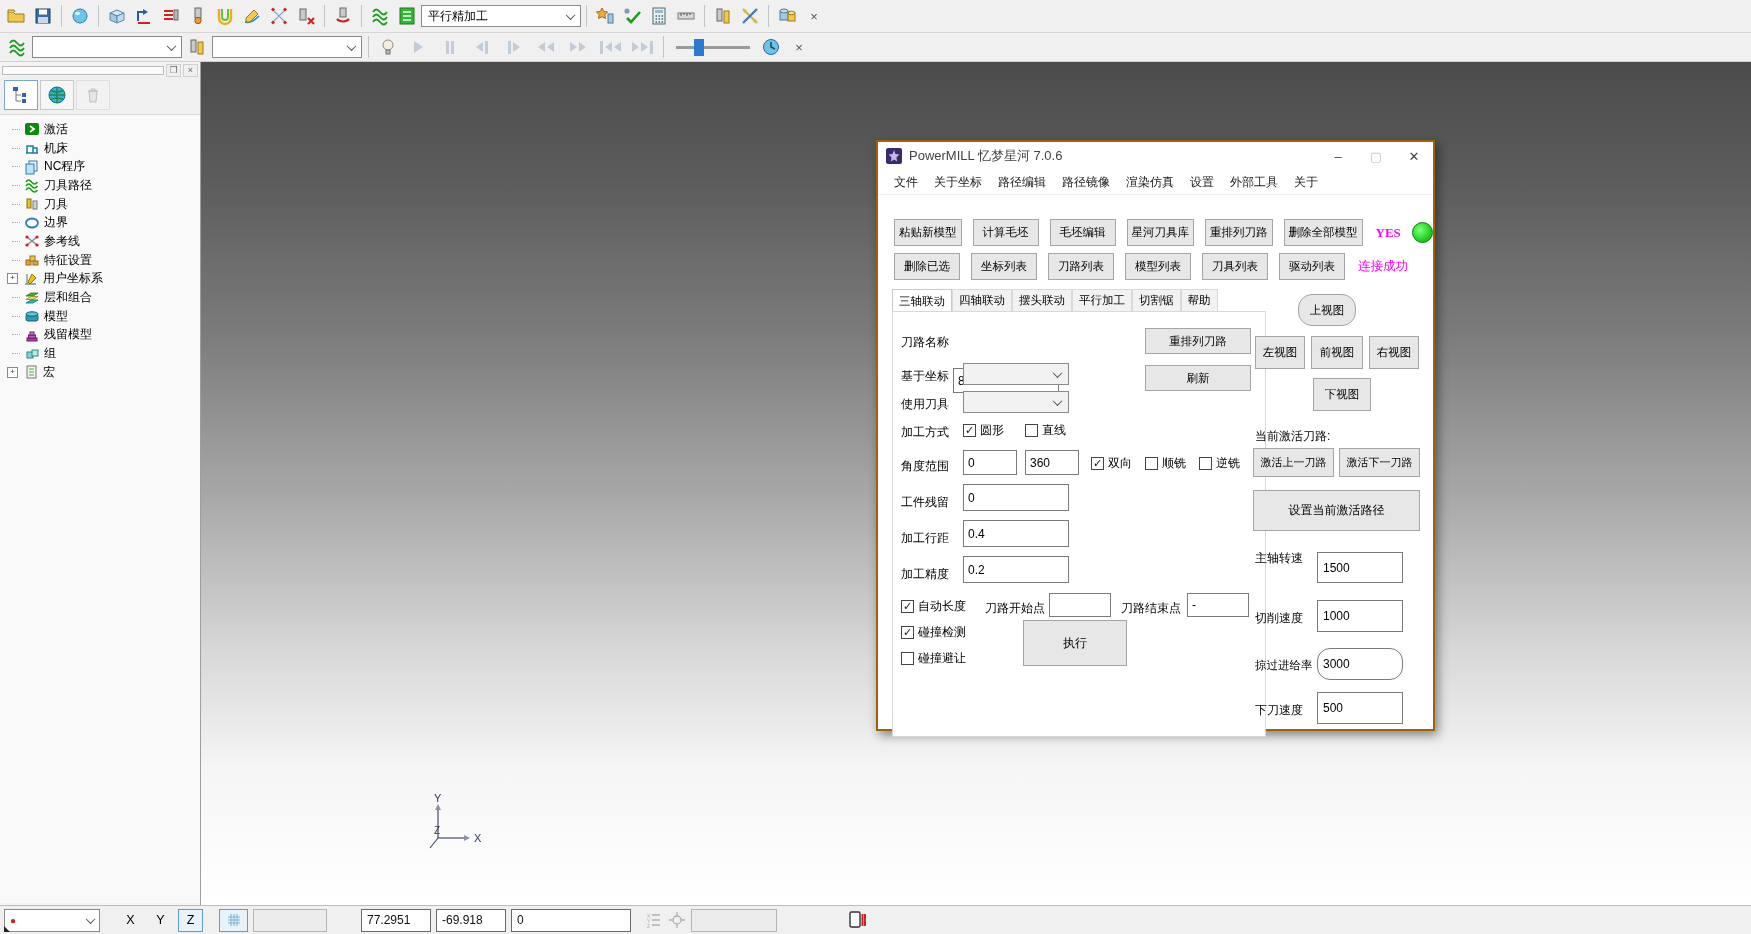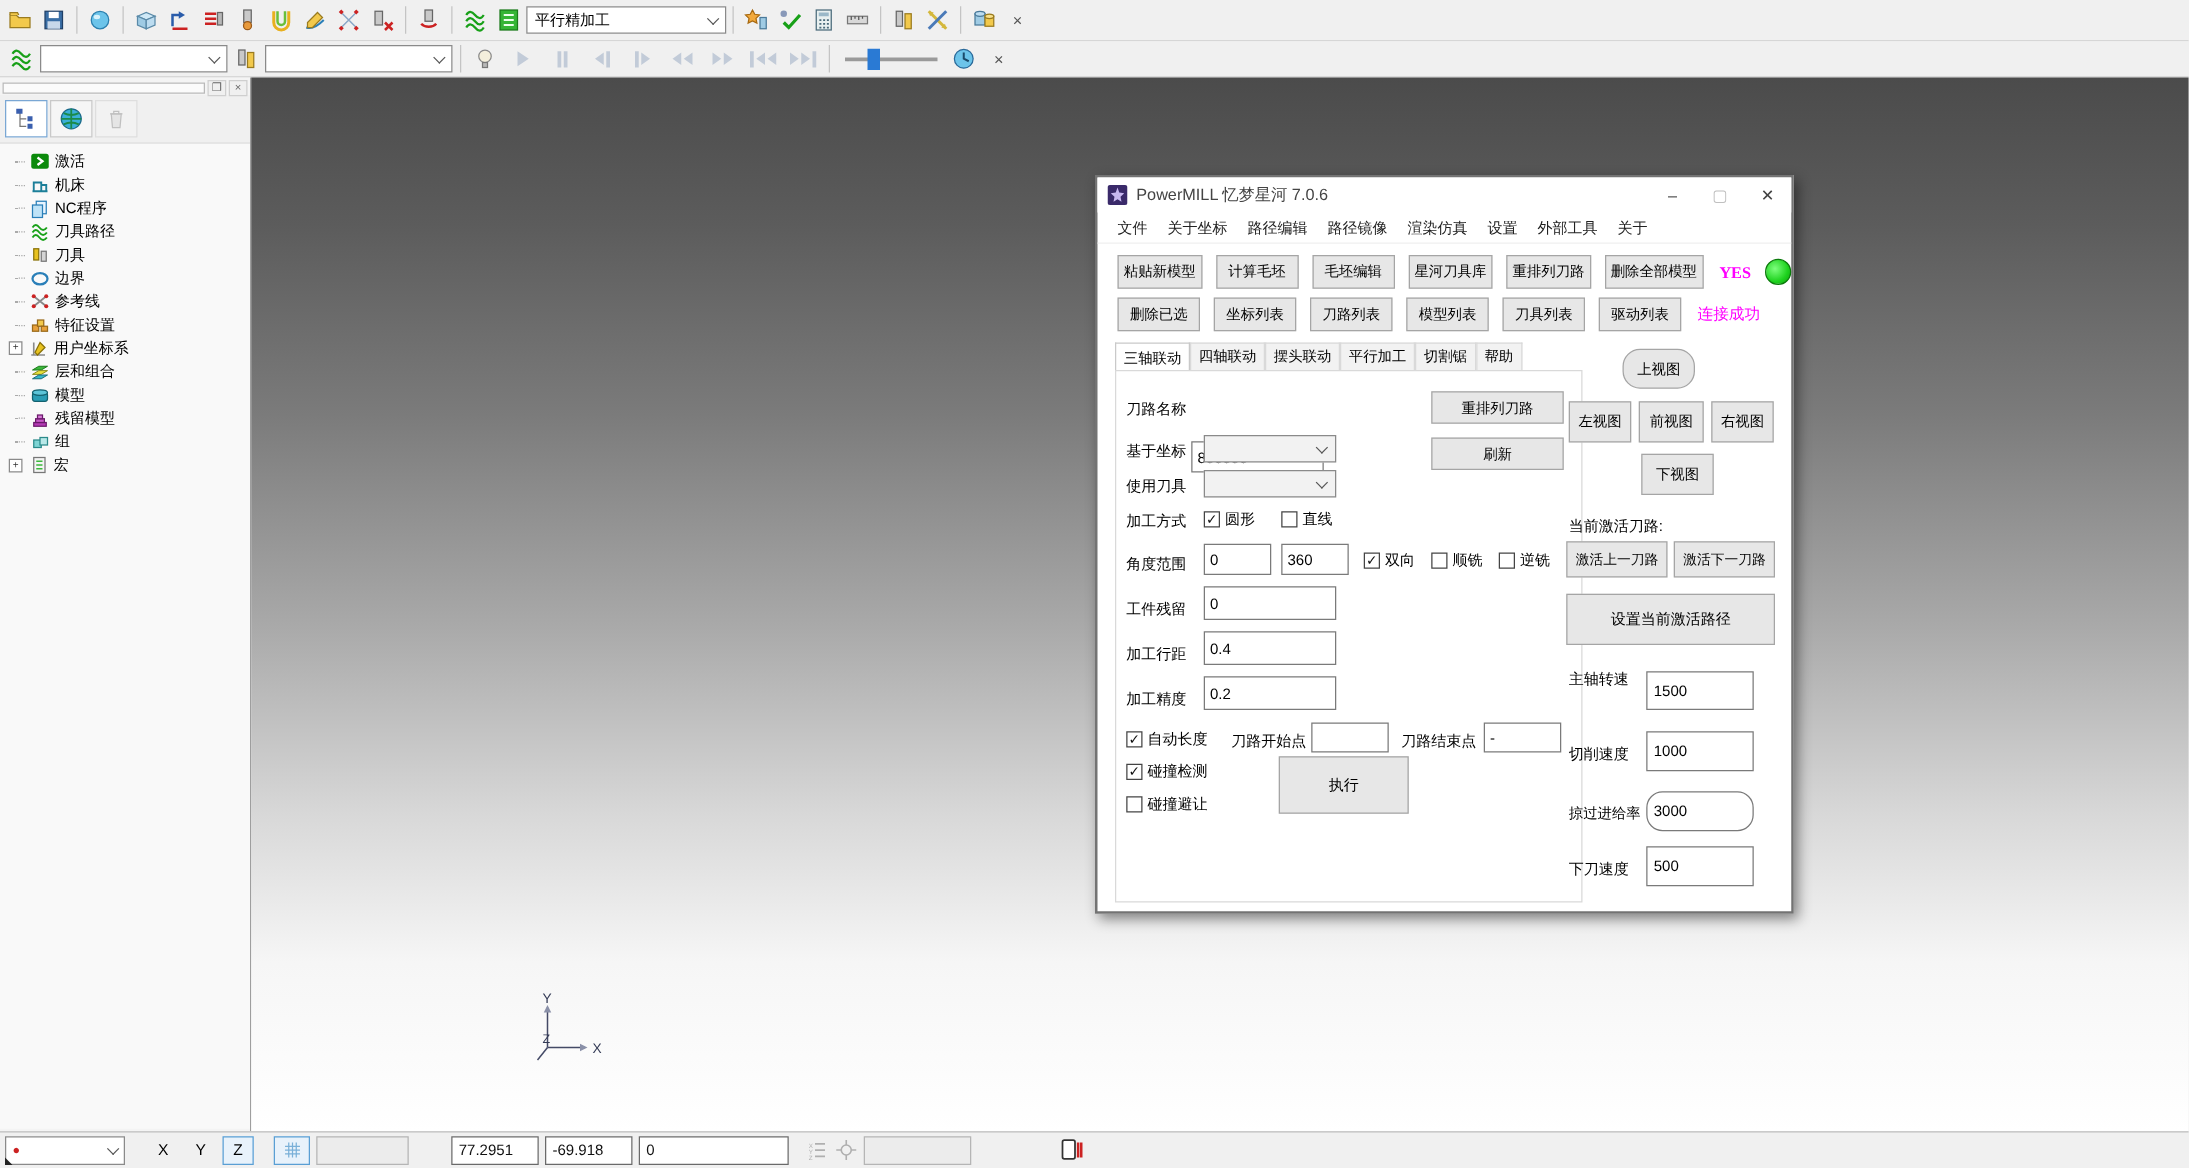--- a/index.html
+++ b/index.html
@@ -46,21 +46,21 @@
   .trow .guide{width:8px;border-top:1px dotted #aaa;flex:none;}
   .exp{width:9px;height:9px;border:1px solid #8a8a8a;background:#fff;font-size:8px;line-height:7px;
     text-align:center;color:#333;flex:none;margin-left:-5px;margin-right:1px;}
   .i16{width:16px;height:16px;flex:none;display:block;}
   .tlabel{font-size:12px;color:#000;white-space:nowrap;}
   
   #canvas{left:201px;top:62px;width:1550px;height:843px;
     background:linear-gradient(180deg,#4b4b4b 0%,#5c5c5c 14%,#7b7b7b 32%,#a9a9a9 52%,#d8d8d8 70%,#f6f6f6 84%,#ffffff 100%);}
   #axis-triad{left:225px;bottom:45px;width:70px;height:70px;}
   
-  #dialog{left:876px;top:140px;width:559px;height:591px;background:#fff;border:2px solid #737373;
+  #dialog{left:876px;top:140px;width:559px;height:591px;background:#fff;border:2px solid #a16207;
     box-shadow:3px 4px 10px rgba(0,0,0,.45);box-sizing:border-box;}
   #dlg-titlebar{height:28px;display:flex;align-items:center;padding-left:8px;background:#fff;}
   #dlg-title{font-size:13px;color:#444;margin-left:7px;flex:1;white-space:nowrap;}
   .wbtn{width:38px;height:28px;display:flex;align-items:center;justify-content:center;font-size:13px;color:#444;}
   .wbtn.dim{color:#c0c0c0;}
   #dlg-menubar{height:24px;display:flex;align-items:center;padding-left:8px;border-bottom:1px solid #f0f0f0;}
   .mitem{padding:0 8px;font-size:12px;color:#222;height:100%;display:flex;align-items:center;}
   .dbtn{background:#e7e7e7;border:1px solid #a5a5a5;display:flex;align-items:center;justify-content:center;
     font-size:11.5px;color:#000;box-sizing:border-box;white-space:nowrap;}
   .btnrow{display:flex;align-items:center;gap:11px;padding:0 0 0 16px;}
@@ -505,21 +505,21 @@
     <span class="mitem">文件</span>
     <span class="mitem">关于坐标</span>
     <span class="mitem">路径编辑</span>
     <span class="mitem">路径镜像</span>
     <span class="mitem">渲染仿真</span>
     <span class="mitem">设置</span>
     <span class="mitem">外部工具</span>
     <span class="mitem">关于</span>
   </div>
 
-  <div class="btnrow" style="margin-top:9px;">
+  <div class="btnrow" style="margin-top:24px;">
     <div class="dbtn">粘贴新模型</div>
     <div class="dbtn">计算毛坯</div>
     <div class="dbtn">毛坯编辑</div>
     <div class="dbtn">星河刀具库</div>
     <div class="dbtn">重排列刀路</div>
     <div class="dbtn">删除全部模型</div>
     <span id="yes-flag">YES</span>
     <div id="status-light"></div>
   </div>
   <div class="btnrow" style="margin-top:7px;">

